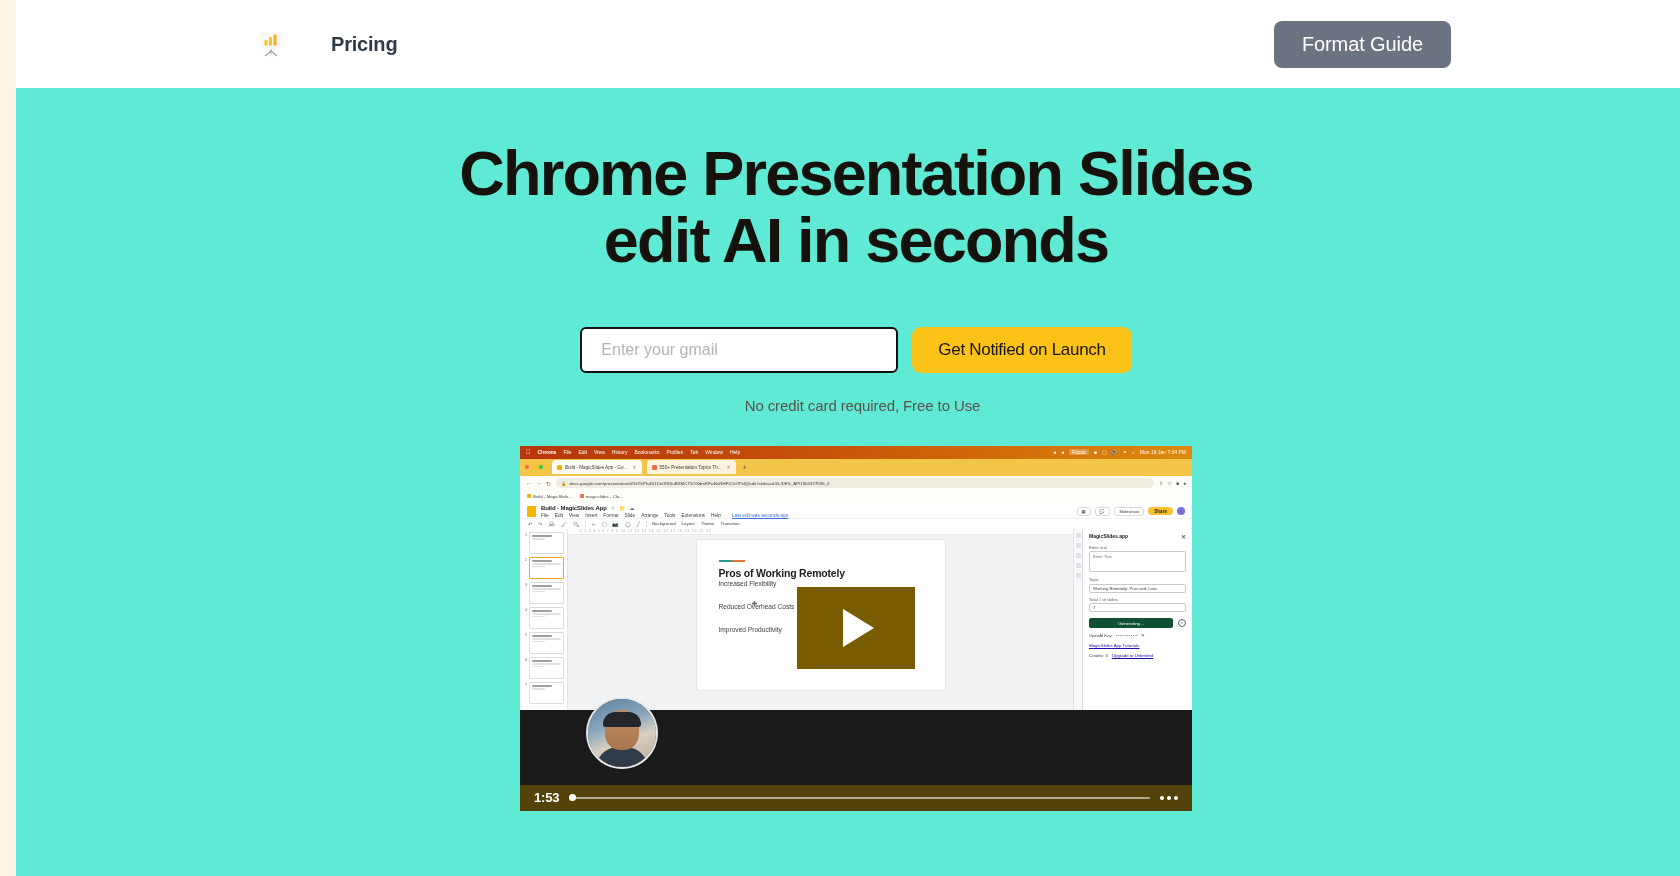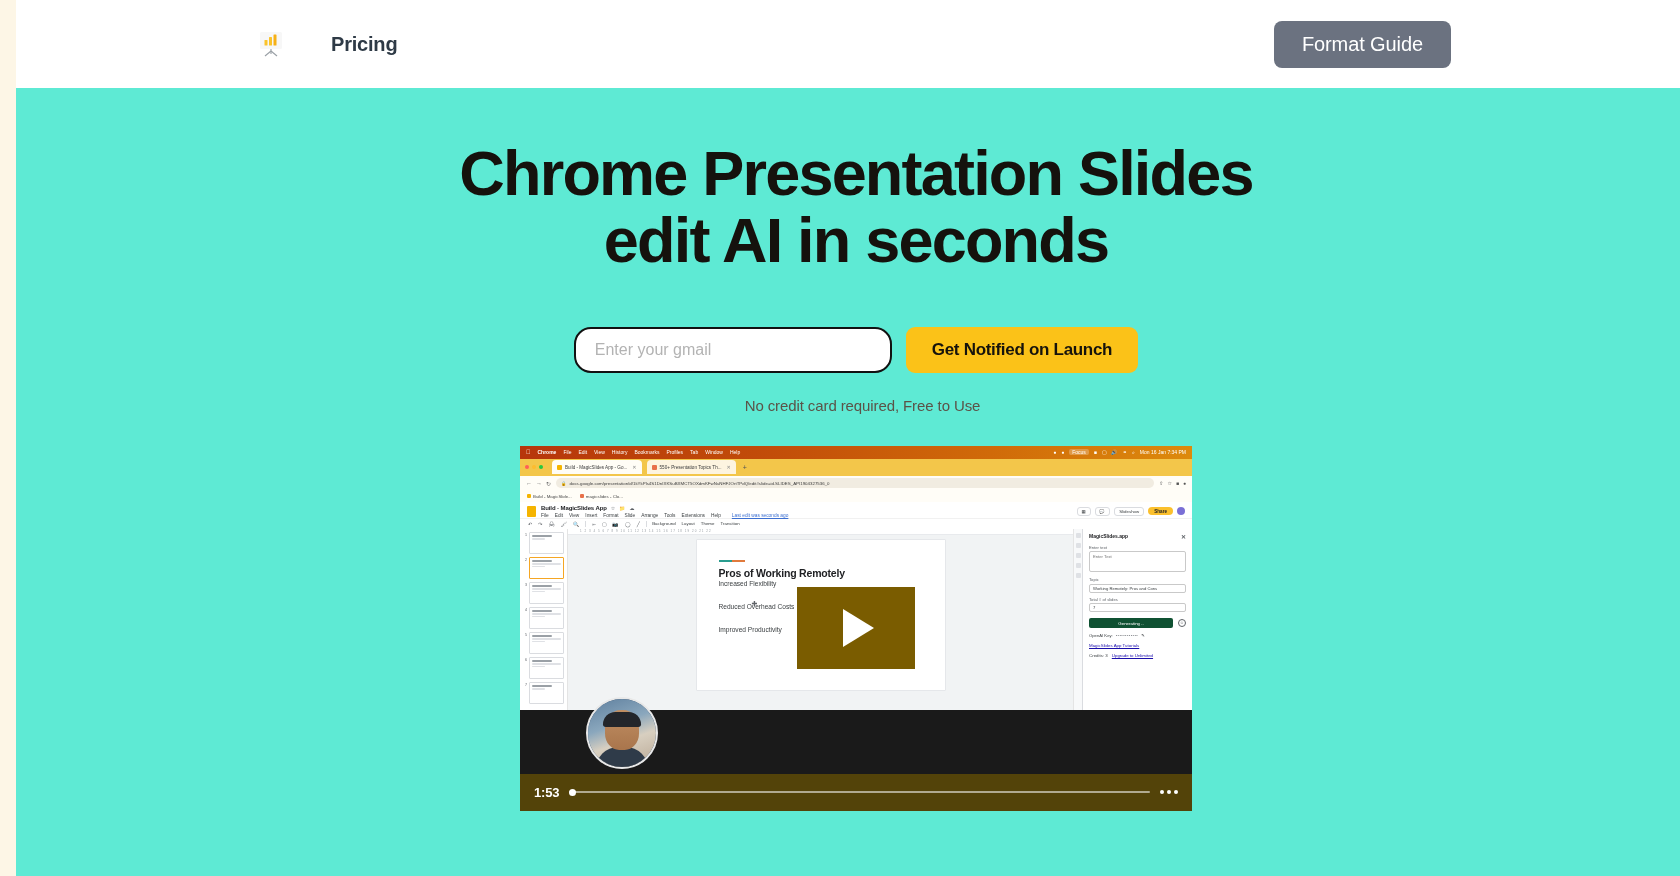--- a/index.html
+++ b/index.html
@@ -40,31 +40,31 @@
     color:#15120d; letter-spacing:-1.8px;
   }
   .hero h1 .l2 { display:block; }
 
   .form-row {
     margin-top:52px;
     display:flex; justify-content:center; align-items:center; gap:14px;
   }
   .email-input {
     width:318px; height:46px;
-    border:2px solid #111111; border-radius:17px;
+    border:2px solid #111111; border-radius:6px;
     background:#ffffff; padding:0 19px;
     font-family:"Liberation Sans", sans-serif;
     font-size:16px; color:#3c3c3c; outline:none;
   }
   .email-input::placeholder { color:#b3b3b3; }
   .notify-btn {
     height:46px; border:none; border-radius:9px;
     background:#fbc218; color:#16130c;
     font-family:"Liberation Sans", sans-serif;
-    font-size:17px; font-weight:700; letter-spacing:-0.3px;
+    font-size:17px; font-weight:400; letter-spacing:-0.3px;
     padding:0 26px; cursor:pointer;
   }
   .sub-note {
     margin-top:24px; font-size:15px; color:#5b5348; letter-spacing:-0.1px;padding-left:13px;
   }
 
   
   .video-wrap {
     margin:32px auto 0; width:672px; height:365px;
     position:relative; background:#1a1a1a; overflow:hidden;
@@ -262,21 +262,21 @@
     display:flex; align-items:center; justify-content:center; cursor:pointer;
   }
   .play-tri {
     width:0;height:0;border-style:solid;border-width:19px 0 19px 31px;
     border-color:transparent transparent transparent #ffffff;
     margin-left:5px;
   }
 
   
   .ctrl-bar {
-    position:absolute; left:0; right:0; bottom:0; height:37px;
+    position:absolute; left:0; right:0; bottom:0; height:26px;
     background:rgba(98,77,5,0.80);
     display:flex; align-items:center; gap:10px; padding:0 14px;
   }
   .ctrl-time { color:#fff; font-size:13px; font-weight:700; letter-spacing:-.2px; }
   .scrub { flex:1; position:relative; height:3px; display:flex; align-items:center; }
   .scrub-track { position:absolute; left:0; right:0; height:2px; background:rgba(255,255,255,.55); border-radius:2px; }
   .scrub-knob { width:7px; height:7px; border-radius:50%; background:#fff; position:relative; left:0; }
   .ctrl-dots { display:flex; gap:3px; }
   .cd { width:4px;height:4px;border-radius:50%;background:#fff; }
 </style>

